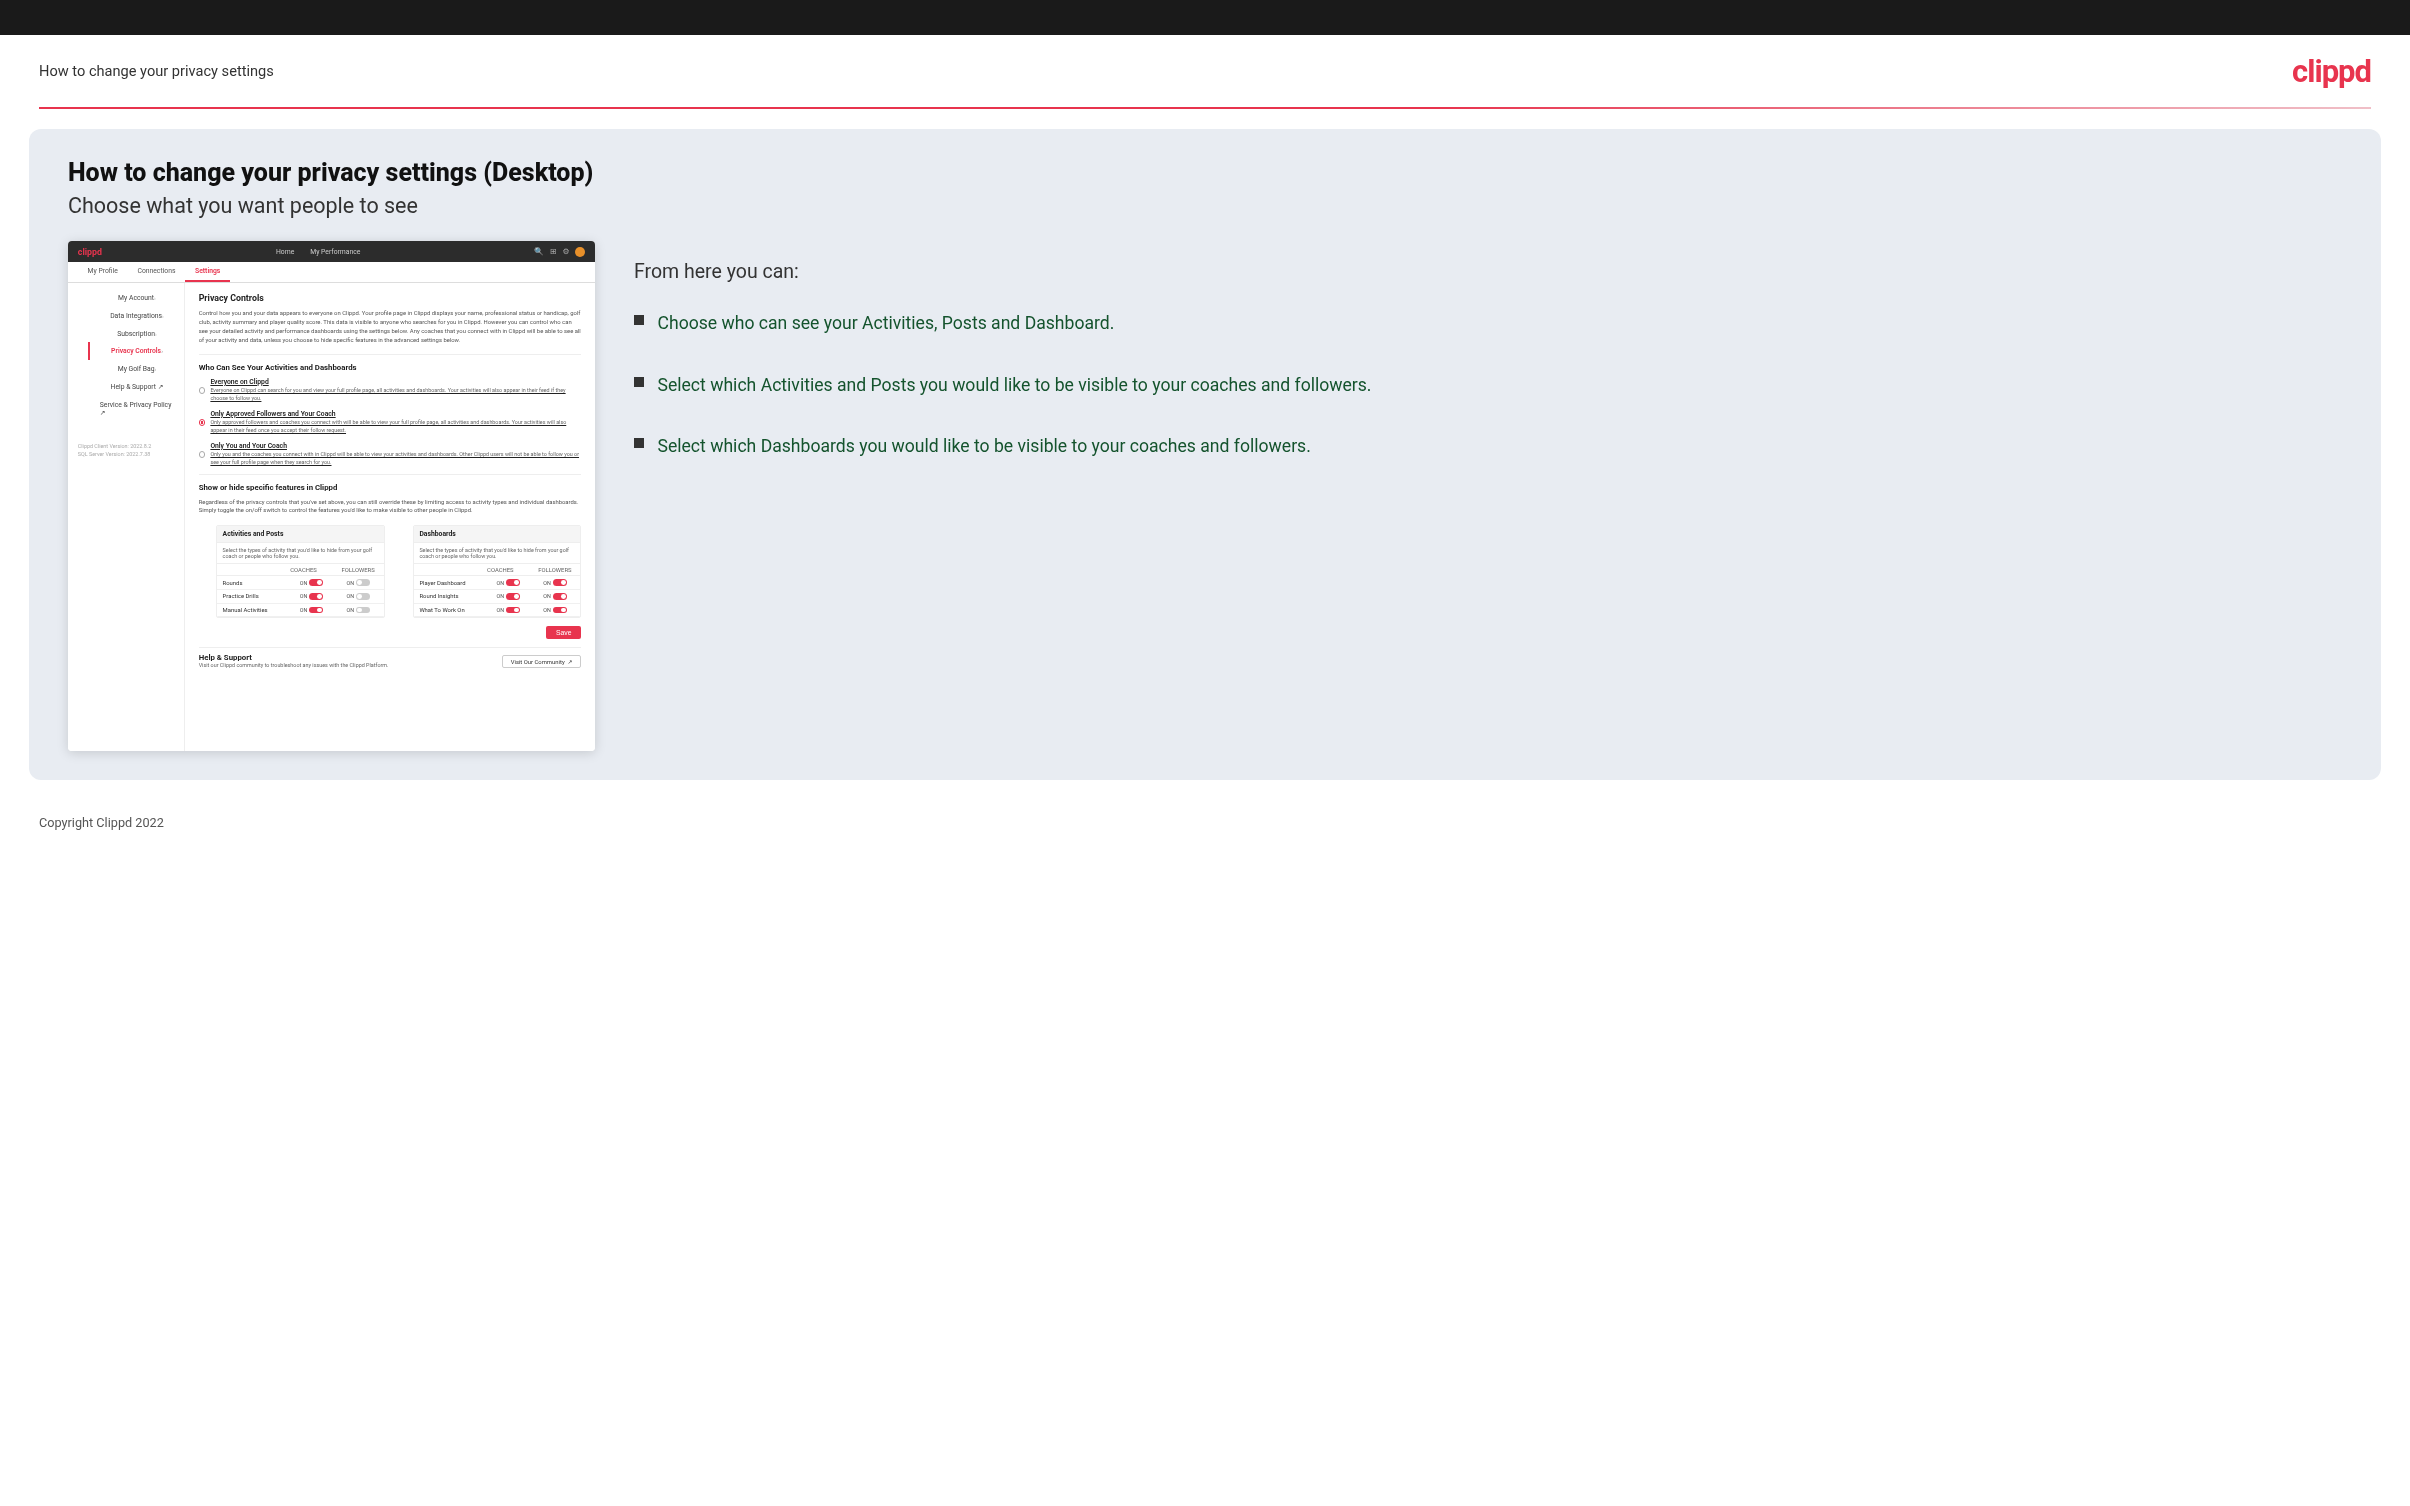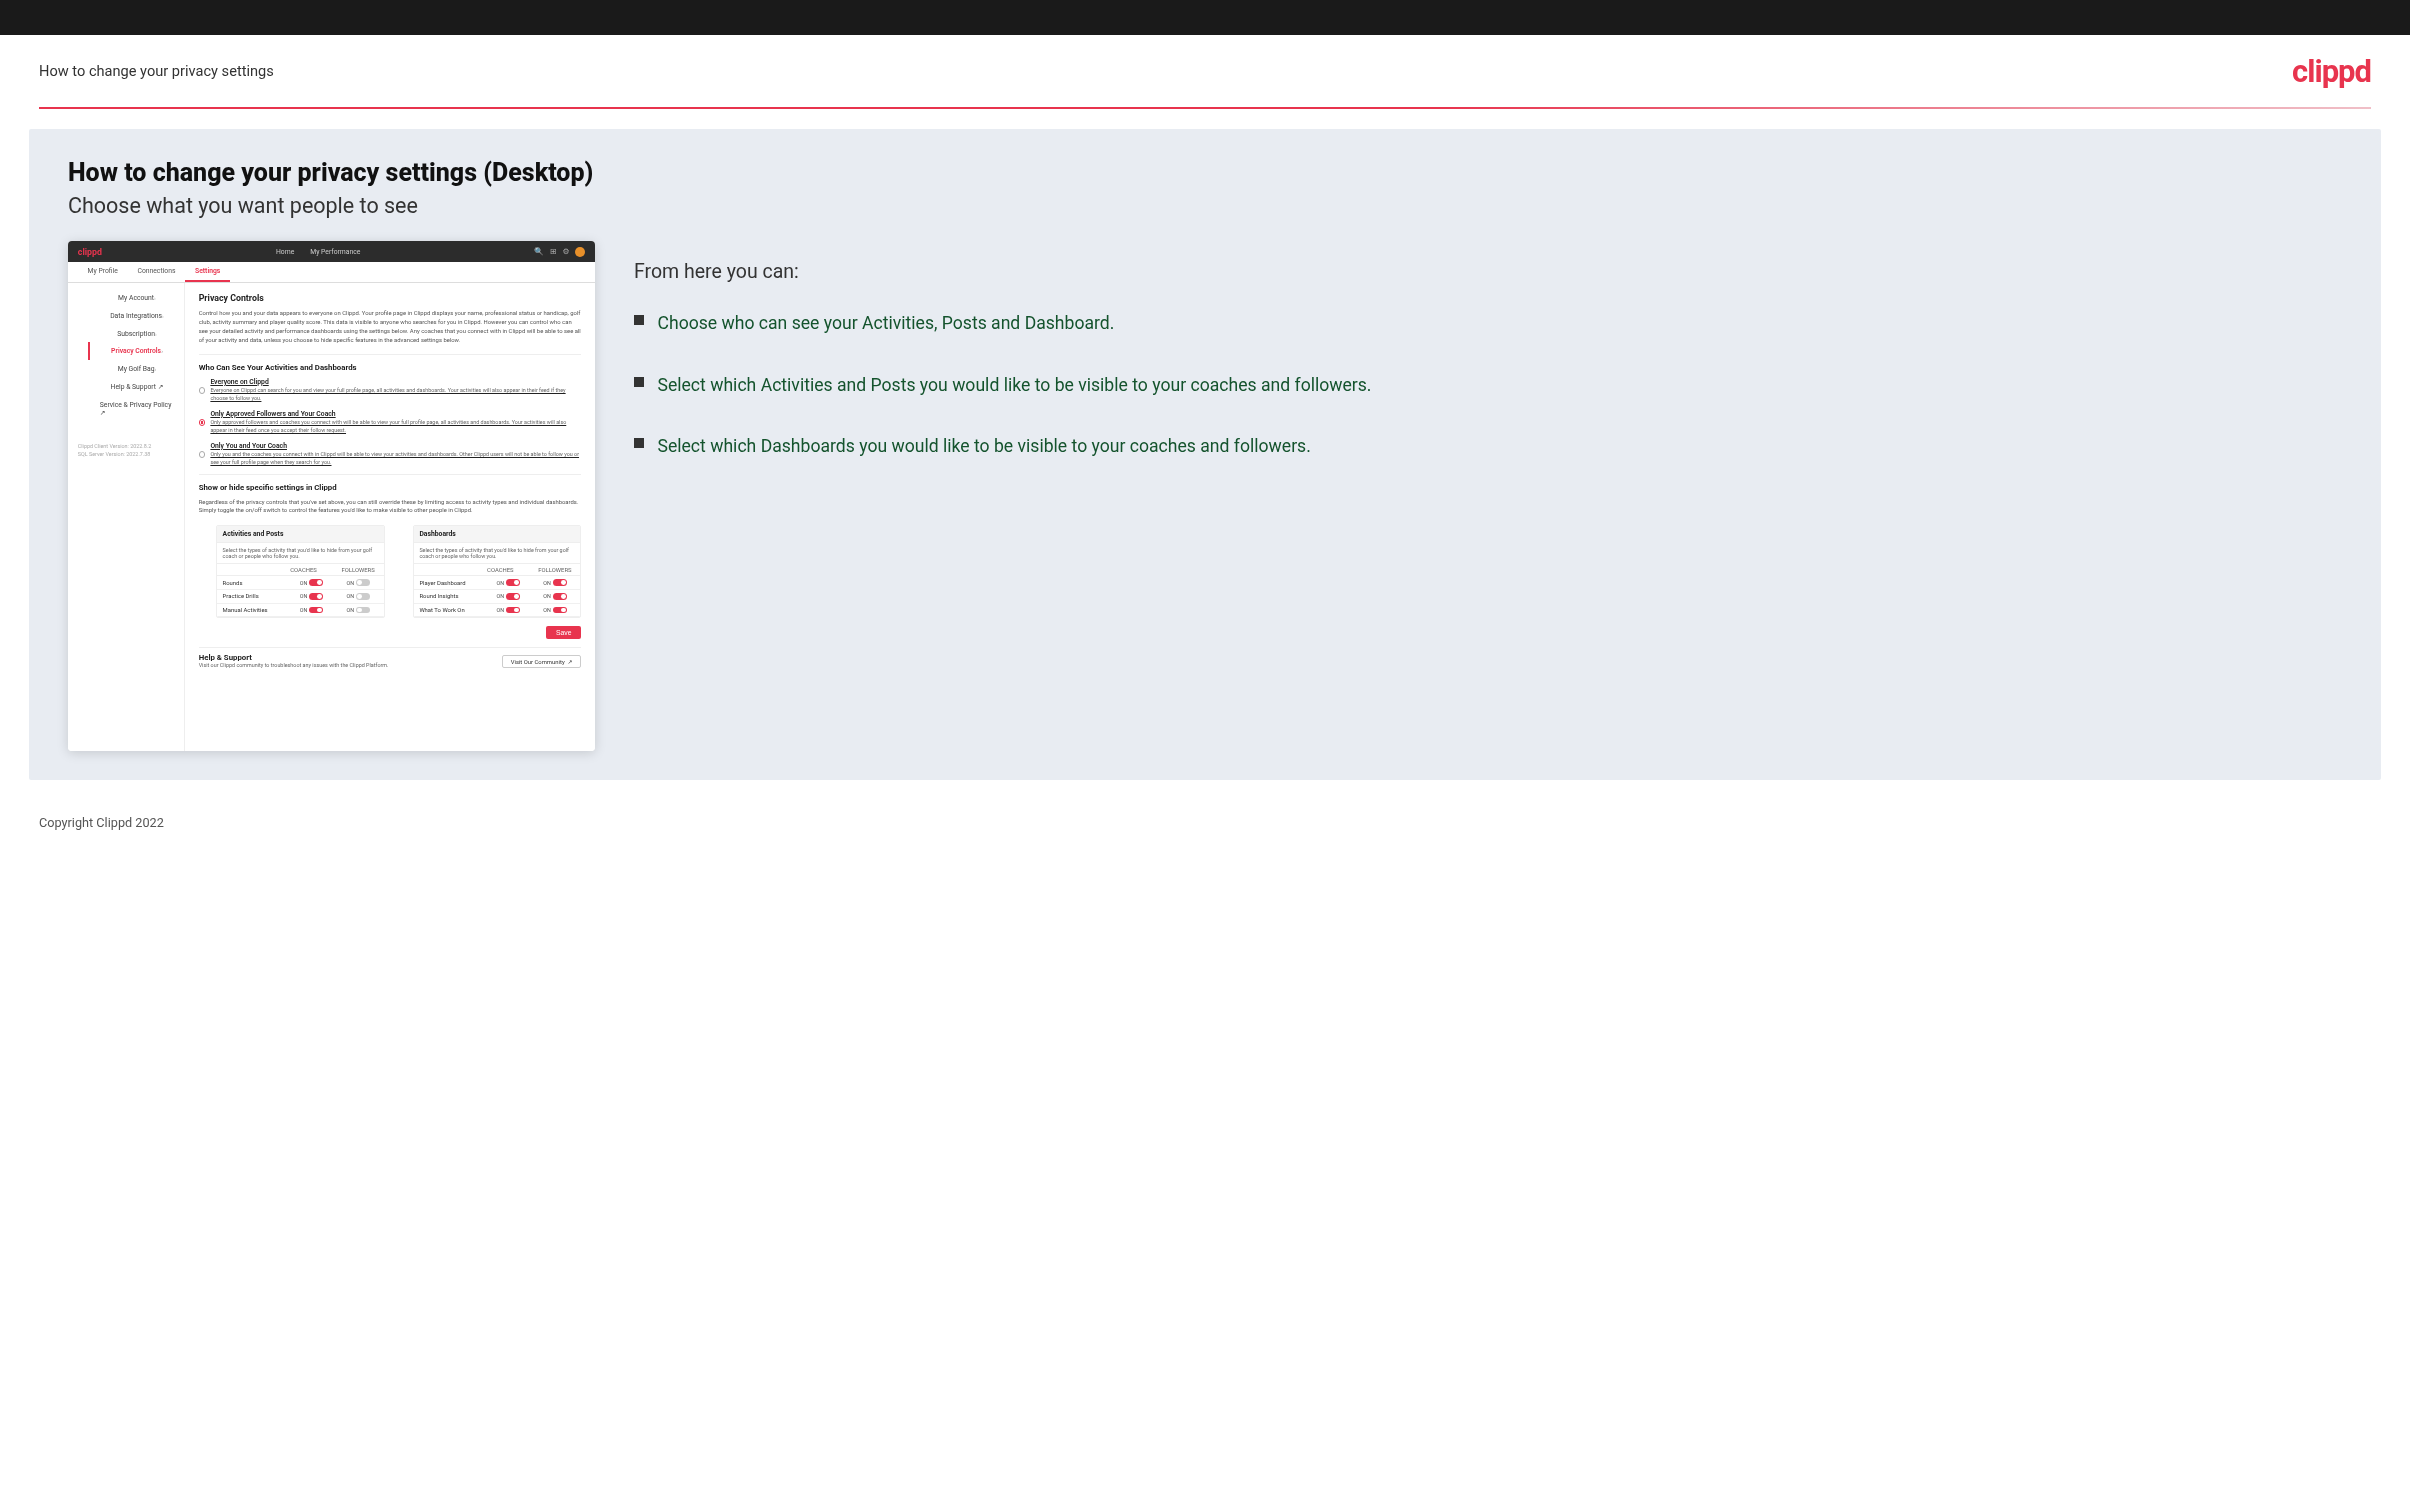--- a/index.html
+++ b/index.html
@@ -41,21 +41,21 @@
       height: 2px;
       background: linear-gradient(to right, #e8344e 60%, #f0c0c8 100%);
       margin: 0 39px;
     }
 
     
     .main-content {
       background: #e8ecf2;
       margin: 19.5px 29px;
       padding: 29px 39px;
-      border-radius: 2px;
+      border-radius: 12px;
       min-height: 634px;
     }
 
     .page-heading {
       font-size: 25px;
       font-weight: 800;
       color: #111;
       margin-bottom: 5.9px;
     }
     .page-subheading {
@@ -518,21 +518,21 @@
           <div class="mockup-radio-option">
             <div class="mockup-radio"></div>
             <div class="mockup-radio-content">
               <span class="mockup-radio-label">Only You and Your Coach</span>
               <span class="mockup-radio-desc">Only you and the coaches you connect with in Clippd will be able to view your activities and dashboards. Other Clippd users will not be able to follow you or see your full profile page when they search for you.</span>
             </div>
           </div>
 
           <div class="mockup-divider"></div>
 
-          <div class="mockup-subsection-title">Show or hide specific settings in Clippd</div>
+          <div class="mockup-subsection-title">Show or hide specific features in Clippd</div>
           <div class="mockup-section-desc">Regardless of the privacy controls that you've set above, you can still override these by limiting access to activity types and individual dashboards. Simply toggle the on/off switch to control the features you'd like to make visible to other people in Clippd.</div>
 
           <div class="mockup-tables-row">
 
             <div class="mockup-table-section">
               <div class="mockup-table-header">Activities and Posts</div>
               <div class="mockup-table-desc">Select the types of activity that you'd like to hide from your golf coach or people who follow you.</div>
               <div class="mockup-table-subheader">
                 <span class="mockup-table-col-label">COACHES</span>
                 <span class="mockup-table-col-label">FOLLOWERS</span>

